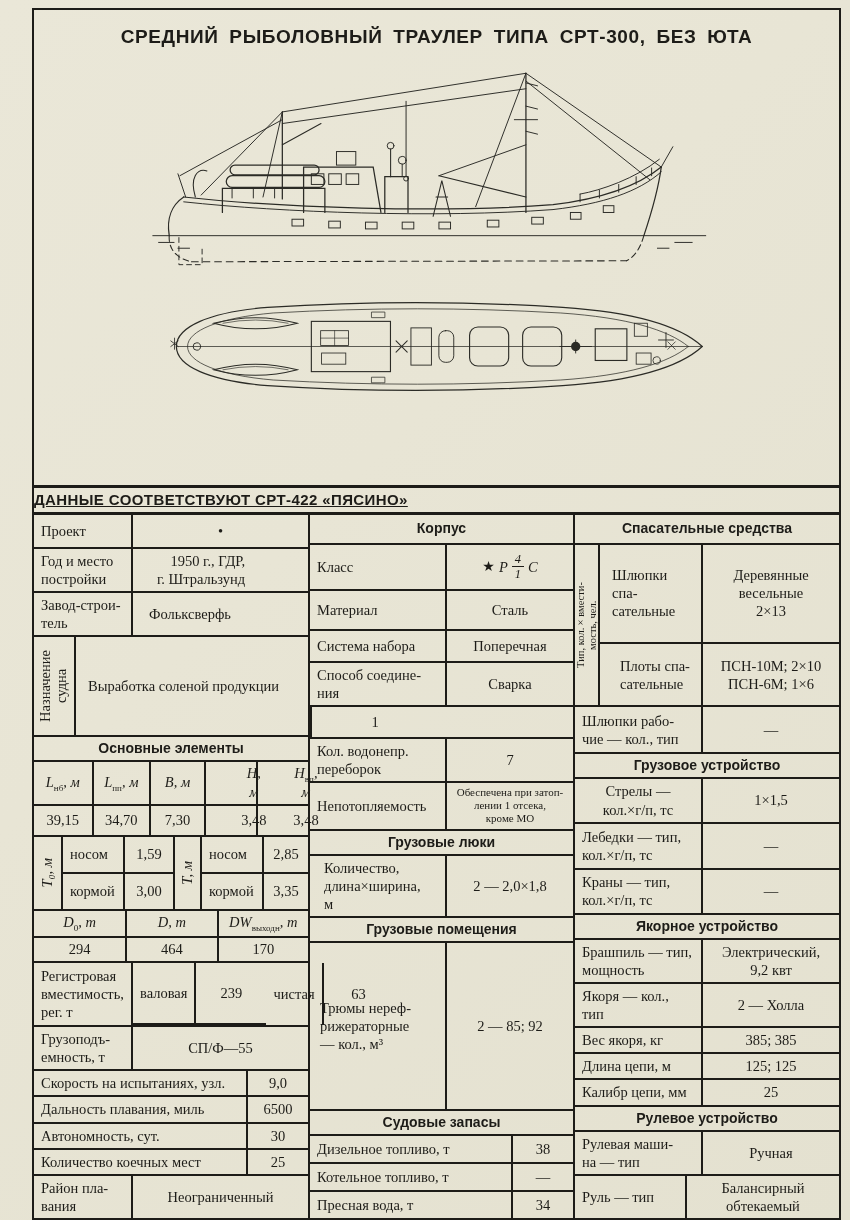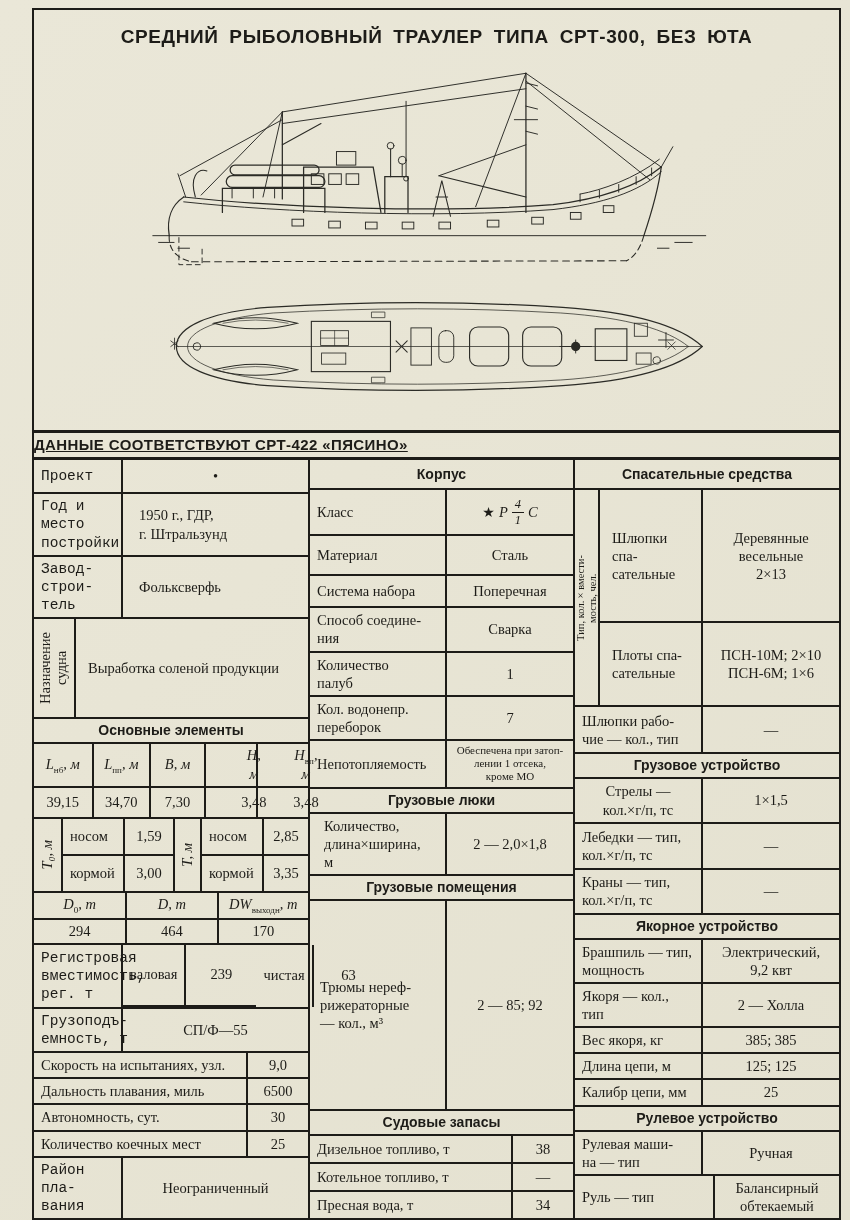--- a/index.html
+++ b/index.html
@@ -26,21 +26,21 @@
   .grow{ flex:1; }
   .cell{ padding:3px 7px; display:flex; align-items:center; }
   .cell span, .cell div{ white-space:pre-line; }
   .lab{ flex:1; line-height:1.25; }
   .val{ border-left:2px solid var(--ink); justify-content:center; text-align:center; line-height:1.25; }
   .hdr{ text-align:center; font-family:"Liberation Sans", sans-serif; font-weight:bold;
         font-size:14px; padding:3px 4px 4px; border-bottom:2px solid var(--ink);
         display:flex; align-items:center; justify-content:center; }
   .vcell{ border-right:2px solid var(--ink); display:flex; align-items:center; justify-content:center; padding:2px 1px; }
   .vtext{ writing-mode:vertical-rl; transform:rotate(180deg); text-align:center; line-height:1.1; white-space:pre-line; }
-  .w105{ width:87px; flex:none;font-family:Liberation Mono, monospace; }
+  .w105{ width:97px; flex:none; }
   .centered{ justify-content:center; text-align:center; }
   i.sym{ font-style:italic; }
   sub{ font-size:9px; }
   .frac{ display:inline-flex; flex-direction:column; align-items:center; font-size:12.5px;
          line-height:1.15; vertical-align:middle; margin:0 4px; font-style:italic; }
   .frac .fn{ border-bottom:1.3px solid var(--ink); padding:0 3px; }
   .star{ font-size:14px; margin-right:4px; }
   .small{ font-size:11px; line-height:1.2; }
   .dimcell{ display:flex; align-items:center; justify-content:center; border-left:2px solid var(--ink);
             padding:3px 2px; text-align:center; }
@@ -162,21 +162,21 @@
               </div>
       <div class="cell val grow">
                 <span>•</span>
               </div>
      </div>
      <div class="row" style="min-height:42px">
       <div class="cell lab w105">
                 <span>Год и место
 постройки</span>
               </div>
-      <div class="cell val grow" style="justify-content:flex-start;text-align:left;padding-left:16px">
+      <div class="cell val grow" style="justify-content:flex-start;text-align:right;padding-left:24px">
                 <span>1950 г., ГДР,
 г. Штральзунд</span>
               </div>
      </div>
      <div class="row" style="min-height:40px">
       <div class="cell lab w105">
                 <span>Завод-строи-
 тель</span>
               </div>
       <div class="cell val grow" style="justify-content:flex-start;text-align:left;padding-left:16px">
@@ -402,24 +402,20 @@
      <div class="row" style="min-height:33px">
       <div class="cell lab">
                 <span>Способ соедине-
 ния</span>
               </div>
       <div class="cell val" style="width:128px">
                 <span>Сварка</span>
               </div>
      </div>
      <div class="row" style="min-height:32px">
-      <div class="cell lab">
-                <span>Количество
-палуб</span>
-              </div>
       <div class="cell val" style="width:128px">
                 <span>1</span>
               </div>
      </div>
      <div class="row" style="min-height:31px">
       <div class="cell lab">
                 <span>Кол. водонепр.
 переборок</span>
               </div>
       <div class="cell val" style="width:128px">
@@ -498,21 +494,21 @@
                     <span>Шлюпки спа-
 сательные</span>
                   </div>
         <div class="cell val" style="width:138px">
                     <span>Деревянные
 весельные
 2×13</span>
                   </div>
        </div>
        <div style="flex:1;display:flex">
-        <div class="cell lab" style="padding-left:12px">
+        <div class="cell lab" style="padding-left:20px">
                     <span>Плоты спа-
 сательные</span>
                   </div>
         <div class="cell val" style="width:138px">
                     <span>ПСН-10М; 2×10
 ПСН-6М; 1×6</span>
                   </div>
        </div>
       </div>
      </div>
@@ -604,21 +600,21 @@
 на — тип</span>
               </div>
       <div class="cell val" style="width:138px">
                 <span>Ручная</span>
               </div>
      </div>
      <div class="row" style="min-height:38px">
       <div class="cell lab">
                 <span>Руль — тип</span>
               </div>
-      <div class="cell val" style="width:126px">
+      <div class="cell val" style="width:154px">
                 <span>Балансирный
 обтекаемый</span>
               </div>
      </div>
     </div>
 
    </div>
   </div>
  </div>
 </div>

